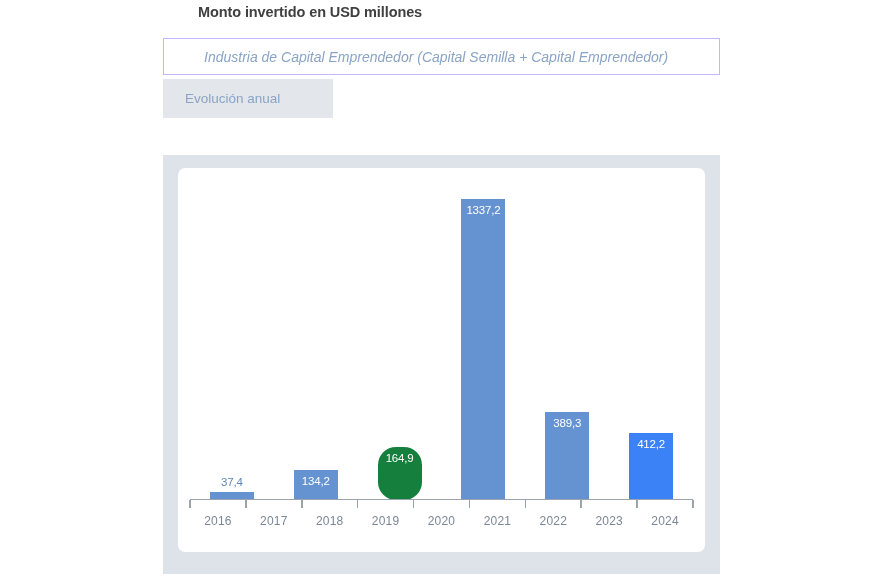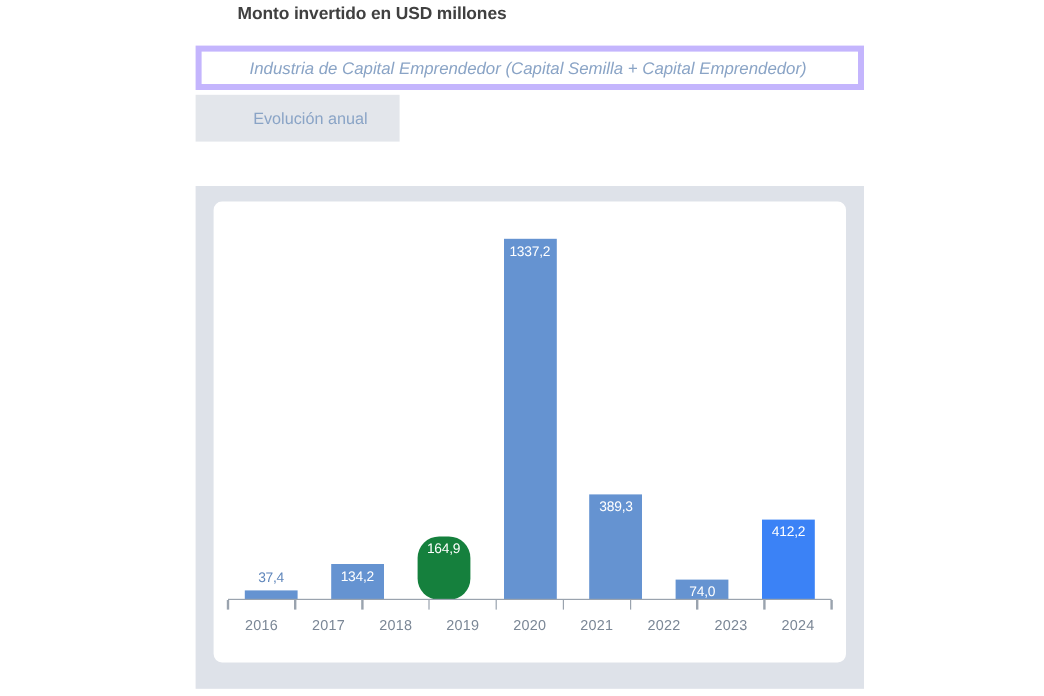--- a/index.html
+++ b/index.html
@@ -29,21 +29,21 @@
   }
 
   
   #dataset-selector {
     position: absolute;
     left: 163px;
     top: 38px;
     width: 557px;
     height: 37px;
     background: #ffffff;
-    border: 5px solid #c4b5fd;
+    border: 1px solid #c4b5fd;
     box-sizing: border-box;
     display: flex;
     align-items: center;
   }
   #dataset-selector .sel-text {
     padding-left: 40px;
     font-size: 14px;
     font-style: italic;
     color: #8aa4c6;
     white-space: nowrap;
@@ -62,21 +62,21 @@
     left: 0;
     top: 0;
     width: 170px;
     height: 39px;
     background: #e3e6eb;
     display: flex;
     align-items: center;
     box-sizing: border-box;
   }
   #tab-evolucion-anual .tab-label {
-    padding-left: 48px;
+    padding-left: 22px;
     font-size: 13.5px;
     color: #8aa4c6;
     white-space: nowrap;
   }
 
   
   #chart-panel {
     position: absolute;
     left: 163px;
     top: 155px;
@@ -221,25 +221,20 @@
             </div>
           </div>
           <div class="bar-slot">
             <div class="bar" style="background: rgb(101, 147, 209); height: 301.104px;">
               <span class="bar-value inside">1337,2</span>
             </div>
           </div>
           <div class="bar-slot">
             <div class="bar" style="background: rgb(101, 147, 209); height: 87.6606px;">
               <span class="bar-value inside">389,3</span>
-            </div>
-          </div>
-          <div class="bar-slot">
-            <div class="bar" style="background: rgb(101, 147, 209); height: 16.6629px;">
-              <span class="bar-value inside">74,0</span>
             </div>
           </div>
           <div class="bar-slot">
             <div class="bar" style="background: #3b82f6; height: 67px;">
               <span class="bar-value inside">412,2</span>
             </div>
           </div>
         </div>
     </div>
 

